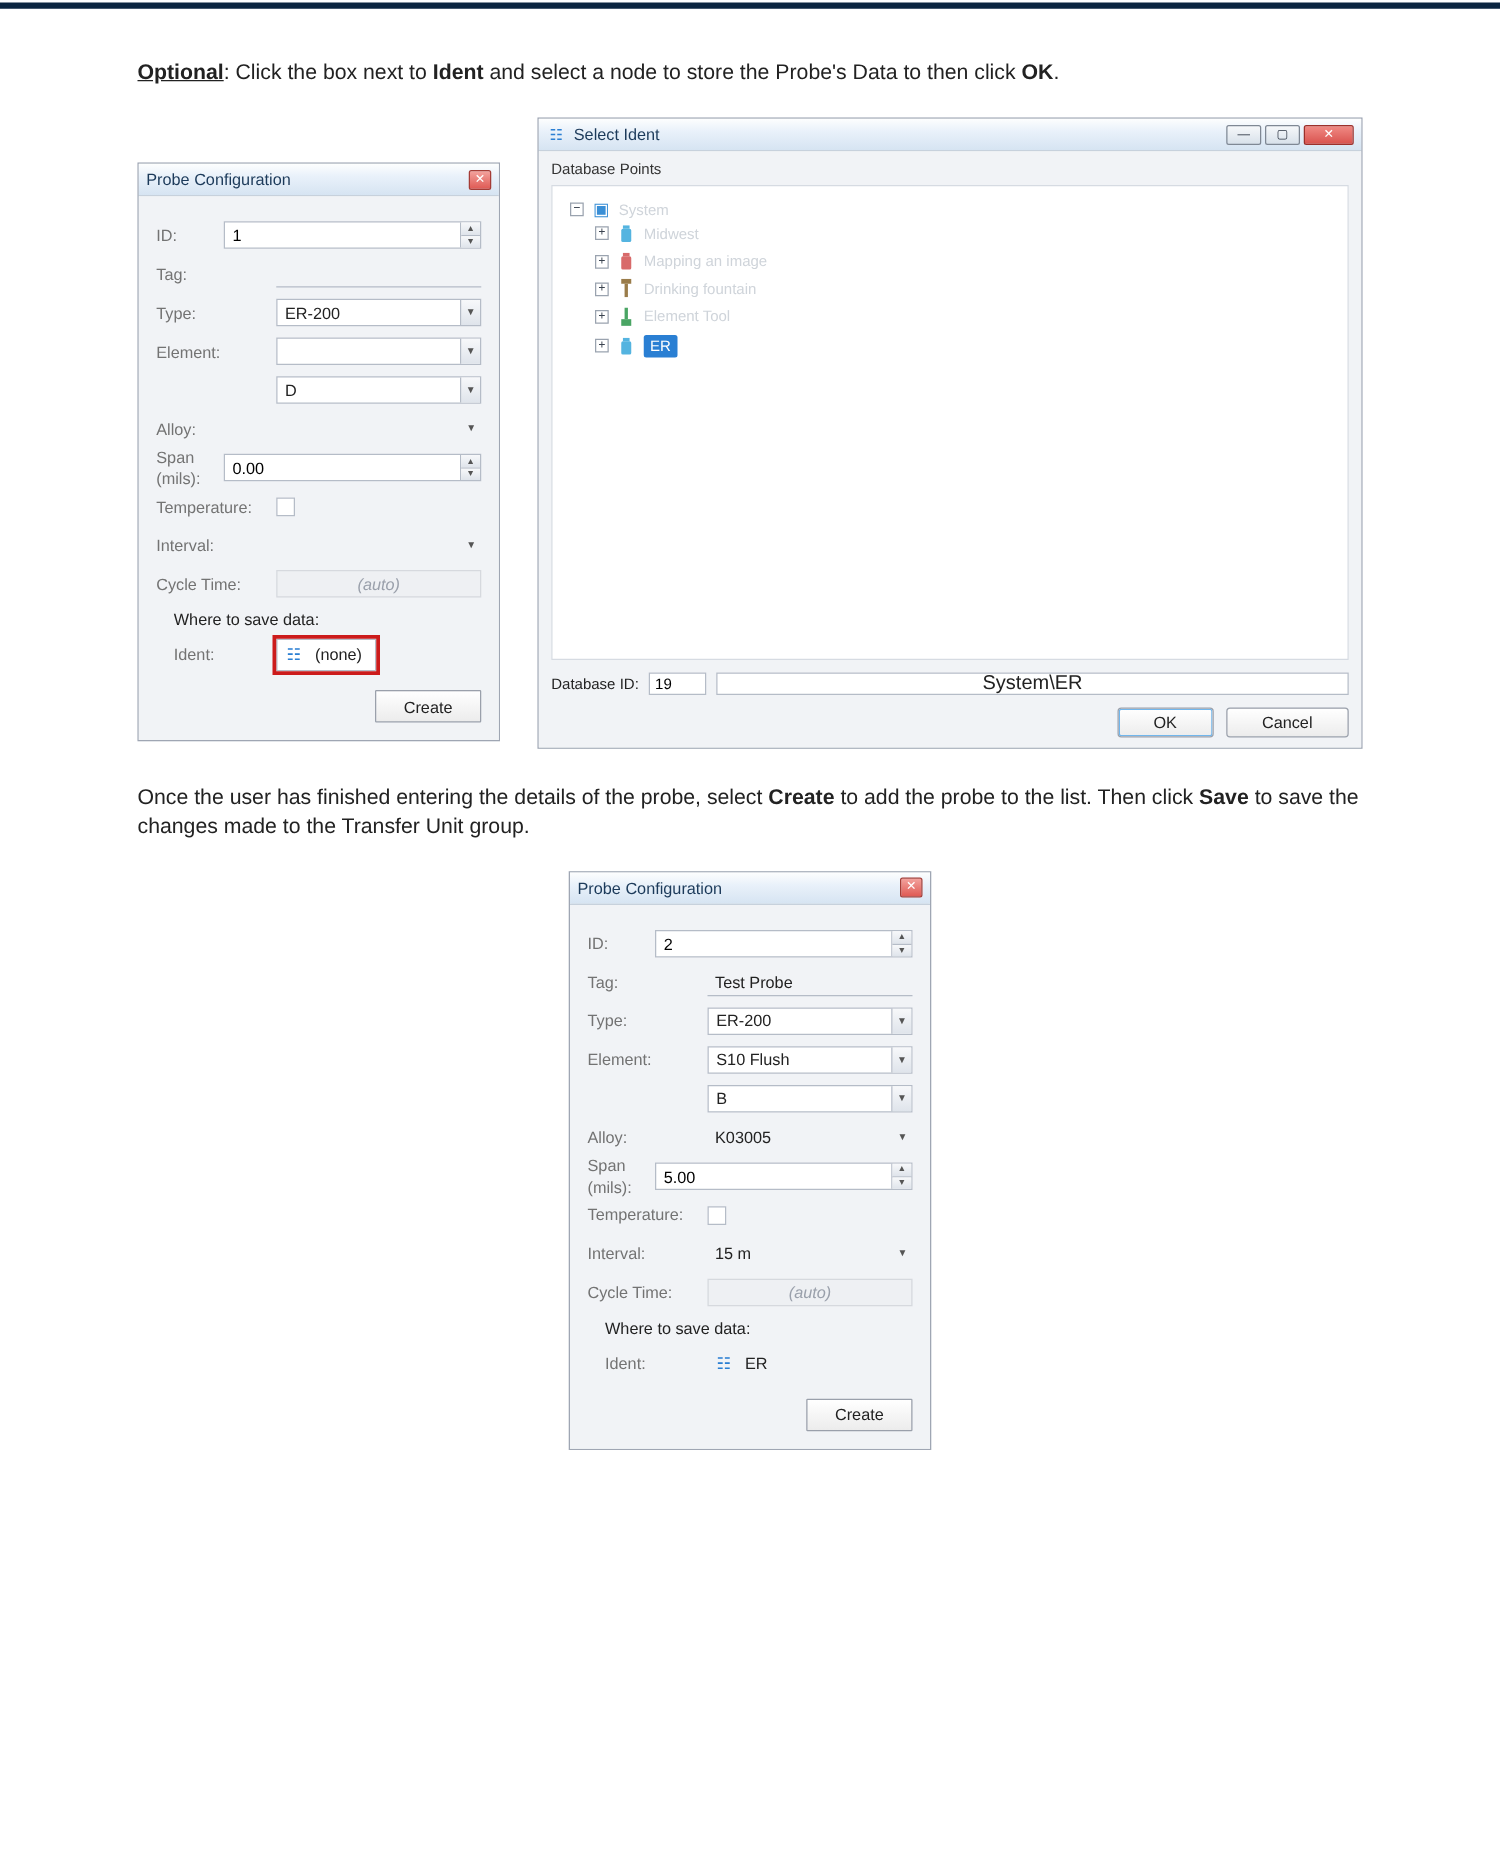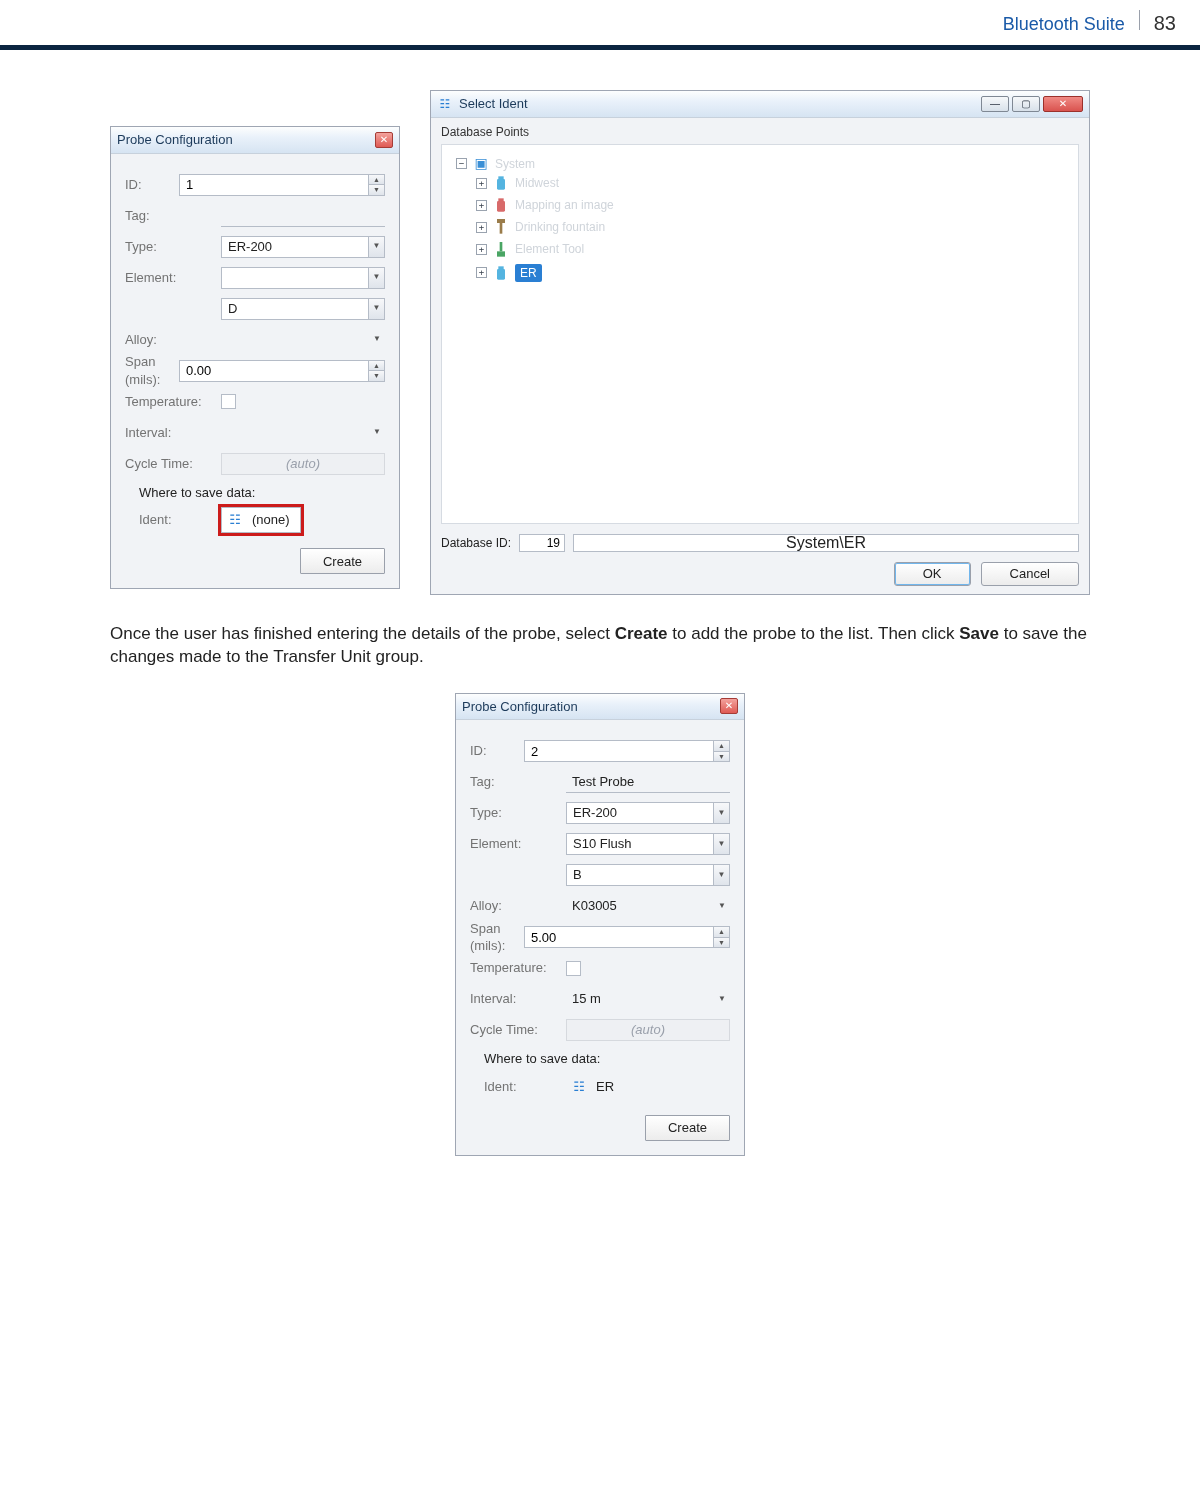--- a/index.html
+++ b/index.html
@@ -157,44 +157,42 @@
   .node-ico.c4 { color:#4aa564; }
   .node-ico.c5 { color:#54b4e0; }
   .node-ico svg { width:14px; height:16px; }
   .tree .lbln { font-size:12px; color: var(--tree-muted); }
   .tree .sel .lbln {
     background: var(--sel-blue); color:#fff; padding:1px 5px; border-radius:2px;
   }
   .dbid-row { display:flex; align-items:center; gap:8px; margin-top:10px; font-size:12px; color:#222;}
   .dbid-row .small-in {
     width:46px; height:18px; border:1px solid var(--input-border); background:#fff;
-    font-size:12px; padding:1px 4px; text-align:right;
+    font-size:12px; padding:1px 4px; text-align:left;
   }
   .dbid-row .path-in {
     flex:1; height:18px; border:1px solid var(--input-border); background:#fff;
     font-size:16px; padding:1px 8px; text-align:center; color:#222;
   }
   .dlg-btns { display:flex; justify-content:flex-end; gap:10px; margin-top:10px; }
   .dlg-btns .btn { padding:0 28px; height:24px; border-radius:3px; }
   .dlg-btns .btn.ok { box-shadow: 0 0 0 1px #71b6ec inset; }
   .app-icon { width:16px;height:16px;display:flex;align-items:center;justify-content:center;color:#2a7fd3;font-size:12px;}
   .fig-center { display:flex; justify-content:center; margin-top:4px;}
 </style>
 </head>
 <body>
 
 <div class="page">
-  <div class="page-header">
-    <span class="section-name">Bluetooth Suite</span>
-    <span class="vrule"></span>
-    <span class="page-num">83</span>
-  </div>
   <div class="page-rule"></div>
 
   <div class="doc-body">
+    <p class="para">
+      <b class="uline">Optional</b><span>: Click the box next to </span><b>Ident</b><span> and select a node to store the Probe's Data to then click </span><b>OK</b><span>.</span>
+    </p>
 
     <div class="figure-row">
 
       <div class="win probe" style="margin-top:36px;">
         <div class="titlebar">
           <span>Probe Configuration</span>
           <span class="tspacer"></span>
           <div class="winctl">
               <div class="close-sm">✕</div>
             </div>

